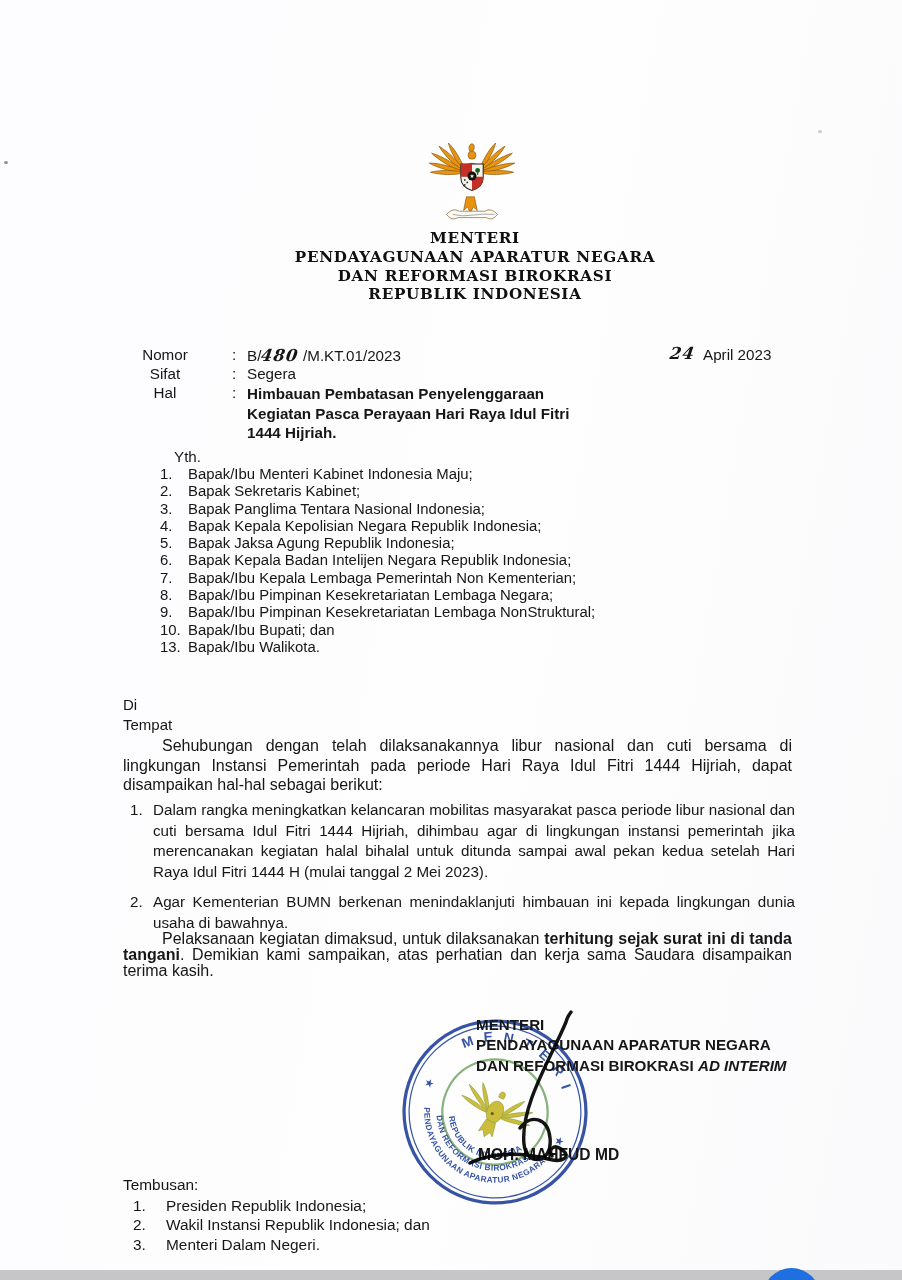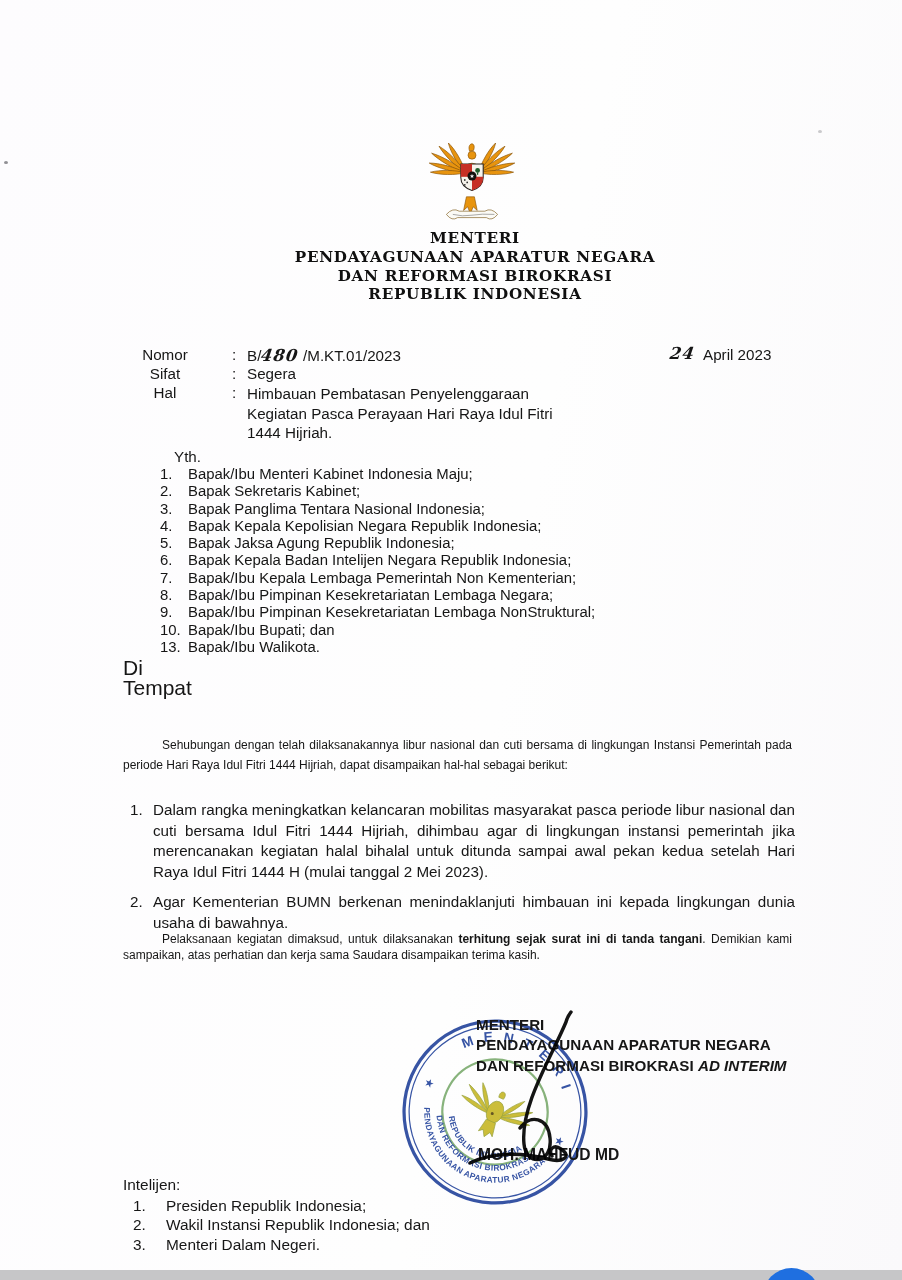--- a/index.html
+++ b/index.html
@@ -13,30 +13,30 @@
   .emblem{left:424px;top:122px;width:96px;height:108px;}
   .lh-text{left:250px;top:229px;width:450px;text-align:center;
     font-family:"DejaVu Serif",serif;font-weight:700;font-size:15.2px;
     line-height:18.8px;letter-spacing:0.7px;color:#101010;}
   
   .meta-label{width:70px;font-size:15.2px;text-align:center;}
   .meta-colon{font-size:15.2px;}
   .meta-val{font-size:15.2px;white-space:nowrap;}
   .hw{font-family:"DejaVu Serif",serif;font-style:italic;font-weight:700;
       font-size:16.5px;letter-spacing:1px;display:inline-block;transform:skewX(-8deg);}
-  .hal-lines{font-weight:400;line-height:19.5px;font-size:15.2px;width:360px;}
+  .hal-lines{font-weight:700;line-height:19.5px;font-size:15.2px;width:360px;}
   
   .yth{left:134px;top:448px;font-size:15.2px;margin-left:40px;}
   ol.plain{list-style:none;margin:0;padding:0;}
   .recipients{left:160px;top:466px;width:660px;font-size:14.9px;line-height:17.3px;}
   .recipients li{position:relative;padding-left:28px;}
   .recipients .num{position:absolute;left:0;}
-  .di{left:123px;top:658px;font-size:21px;line-height:19.5px;}
-  
-  .para{left:123px;width:669px;font-size:12px;line-height:19.7px;
+  .di{left:123px;top:695px;font-size:15px;line-height:19.5px;}
+  
+  .para{left:123px;width:669px;font-size:16px;line-height:19.7px;
         text-align:justify;margin:0;}
   .opening{top:736px;text-indent:39px;}
   .points{left:130px;top:800px;width:665px;font-size:15.2px;line-height:20.7px;}
   .points li{position:relative;padding-left:23px;text-align:justify;margin-bottom:9px;}
   .points .num{position:absolute;left:0;}
   .closing{top:931px;text-indent:39px;line-height:16px;}
   .closing b{font-weight:700;}
   
   .sig-title{left:476px;top:1015px;font-size:15.2px;font-weight:700;line-height:20.4px;
              white-space:nowrap;z-index:3;}
@@ -265,21 +265,21 @@
 
   <svg class="abs sig-ink" viewBox="0 0 220 190">
     <g fill="none" stroke="#141414" stroke-width="3.4" stroke-linecap="round">
       <path d="M151,12 C148,16 147,18 146,22 C132,56 100,106 104,144 C106,167 133,164 130,138 C128,117 110,114 100,128"></path>
       <path d="M50,163 C75,151 105,153 128,159 C142,163 153,157 141,149 C134,144 128,149 132,156"></path>
     </g>
   </svg>
 
   <span class="abs sig-name">MOH. MAHFUD MD</span>
 
-  <span class="abs temb-label">Intelijen:</span>
+  <span class="abs temb-label">Tembusan:</span>
   <ol class="abs plain tembusan">
 
       <li>
         <span class="num">1.</span>
         <span>Presiden Republik Indonesia;</span>
       </li>
 
       <li>
         <span class="num">2.</span>
         <span>Wakil Instansi Republik Indonesia; dan</span>

